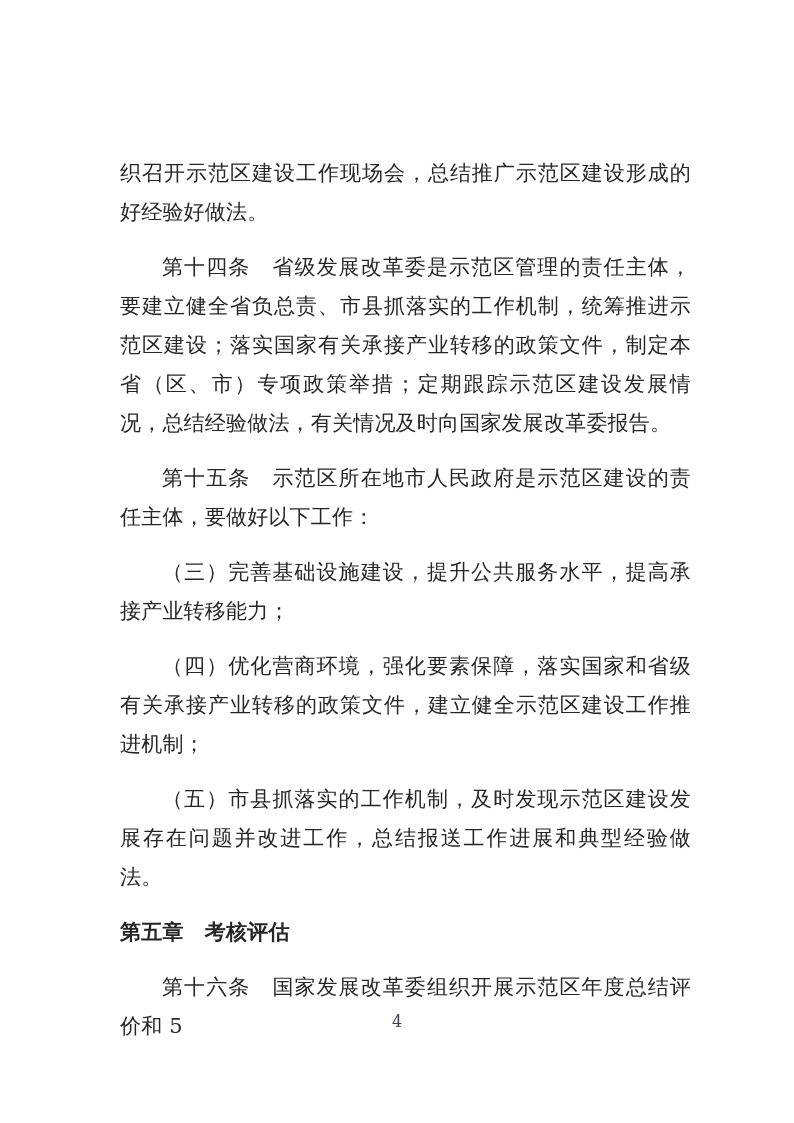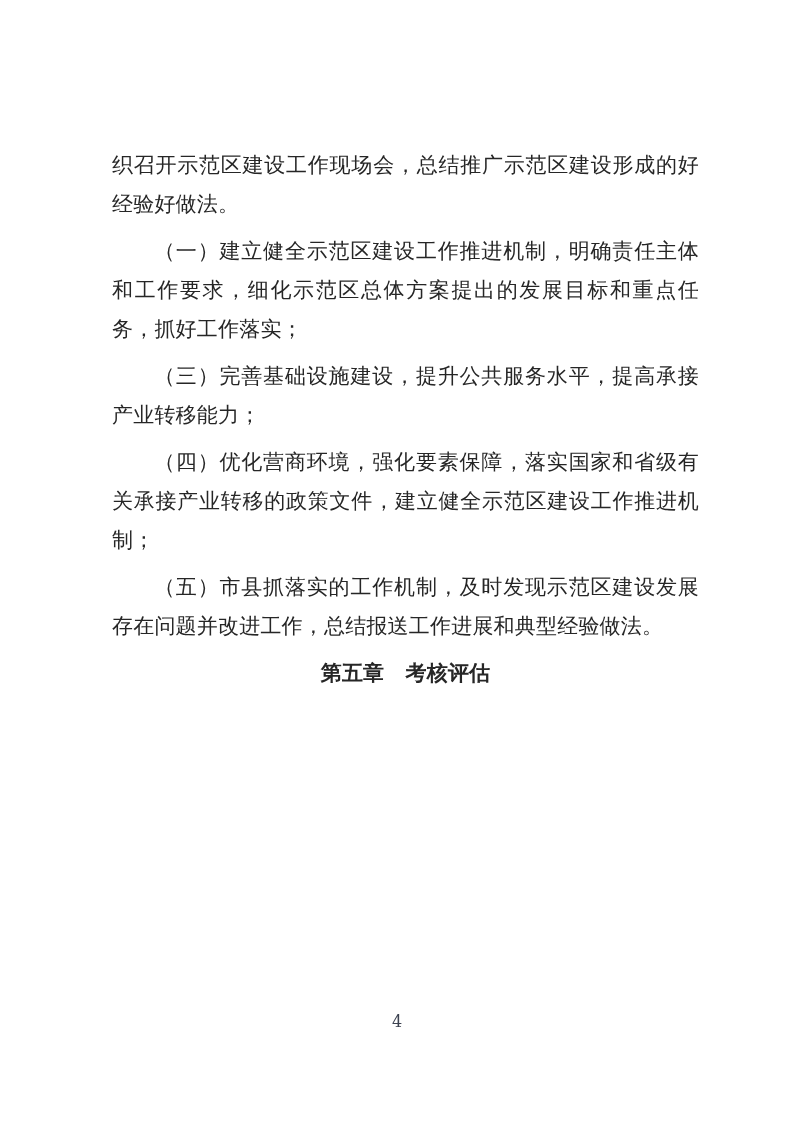--- a/index.html
+++ b/index.html
@@ -28,31 +28,31 @@
     left: 104px;
     width: 603px;
     color: var(--ink, #262626);
     font-size: 21px;
     line-height: 39px;
     text-align: justify;
     text-justify: inter-ideograph;
     letter-spacing: 0.2px;
   }
   .content p, .content h2 {
-    margin: 8px;
+    margin: 16px;
     padding: 0;
   }
   .para {
     font-weight: normal;
   }
   .indent {
     text-indent: 2em;
   }
   .chapter {
-    text-align: center;
+    text-align: left;
     text-indent: 0;
     font-size: 21px;
     line-height: 39px;
     font-weight: 700;
     font-family: "DejaVu Sans", "Liberation Sans", sans-serif;
     color: var(--ink, #262626);
   }
   .footer {
     position: absolute;
     top: 1013px;
@@ -64,20 +64,22 @@
     color: var(--footer-ink, #3c4250);
     font-family: "DejaVu Serif", "Liberation Serif", serif;
   }
 </style>
 </head>
 <body>
 
 <div class="page">
   <div class="content">
     <p class="para">织召开示范区建设工作现场会，总结推广示范区建设形成的好经验好做法。</p>
-    <p class="para indent">（一）建立健全示范区建设工作推进机制，明确责任主体和工作要求，细化示范区总体方案提出的发展目标和重点任务，抓好工作落实；</p>
+    <p class="para indent">第十四条　省级发展改革委是示范区管理的责任主体，要建立健全省负总责、市县抓落实的工作机制，统筹推进示范区建设；落实国家有关承接产业转移的政策文件，制定本省（区、市）专项政策举措；定期跟踪示范区建设发展情况，总结经验做法，有关情况及时向国家发展改革委报告。</p>
+    <p class="para indent">第十五条　示范区所在地市人民政府是示范区建设的责任主体，要做好以下工作：</p>
     <p class="para indent">（三）完善基础设施建设，提升公共服务水平，提高承接产业转移能力；</p>
     <p class="para indent">（四）优化营商环境，强化要素保障，落实国家和省级有关承接产业转移的政策文件，建立健全示范区建设工作推进机制；</p>
     <p class="para indent">（五）市县抓落实的工作机制，及时发现示范区建设发展存在问题并改进工作，总结报送工作进展和典型经验做法。</p>
     <h2 class="chapter">第五章　考核评估</h2>
+    <p class="para indent">第十六条　国家发展改革委组织开展示范区年度总结评价和 5</p>
   </div>
   <div class="footer">4</div>
 </div>
 
 </body></html>

